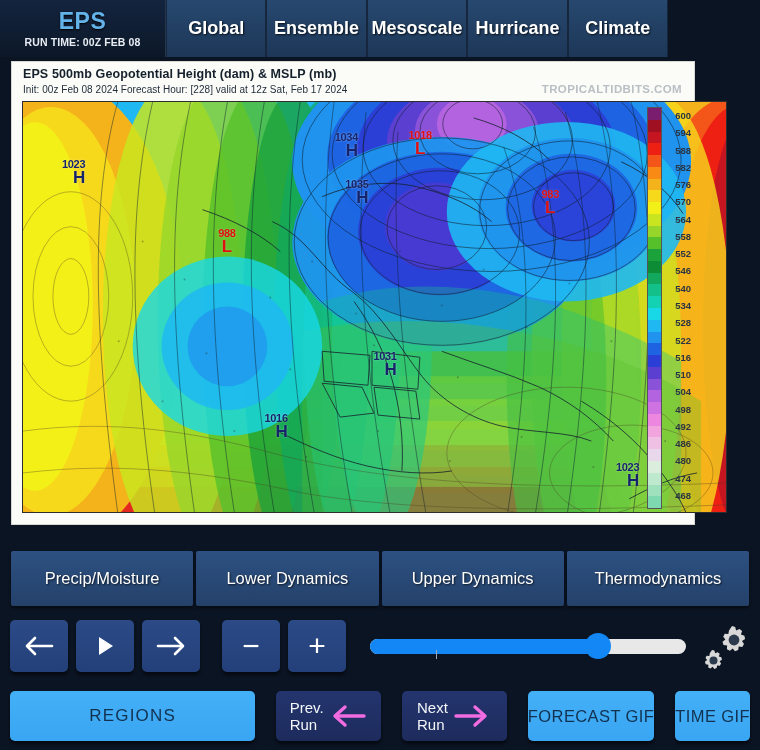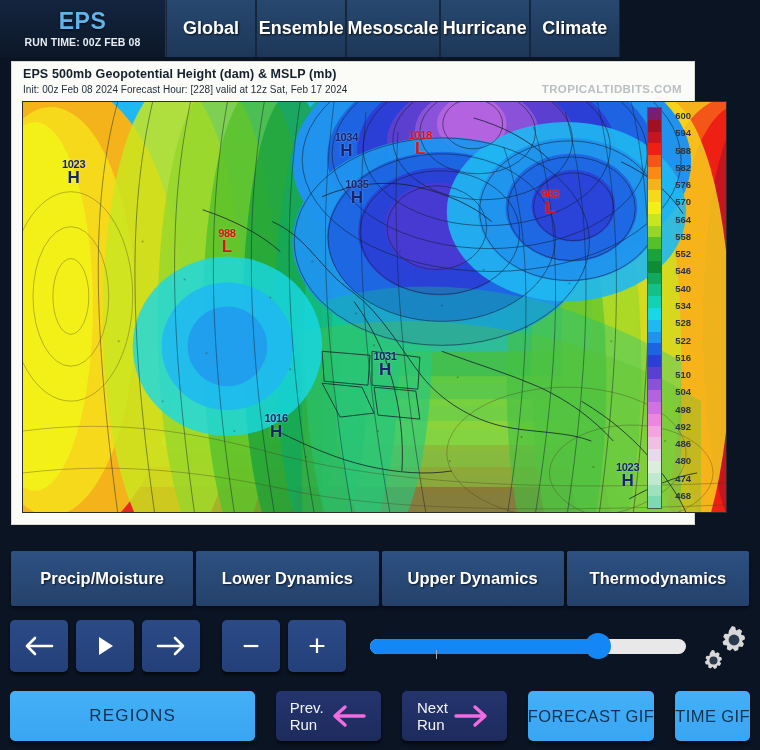--- a/index.html
+++ b/index.html
@@ -6,21 +6,21 @@
   html, body {
     width: 760px; height: 750px;
     background: #0a1220;
     font-family: "Liberation Sans", sans-serif;
     overflow: hidden;
   }
   #app { position: relative; width: 760px; height: 750px; background: #0b1423; }
 
   
   .topnav {
-    display: flex; height: 57px; width: 620px;
+    display: flex; height: 57px; width: 668px;
     background: linear-gradient(180deg,#102039 0%, #0a1526 100%);
   }
   .brand {
     width: 166px; height: 57px;
     display: flex; flex-direction: column; align-items: center; justify-content: center;
     background: linear-gradient(180deg,#14243f 0%,#0c1828 100%);
     border-right: 1px solid #2a4straight;
     border-right: 1px solid #24374f;
   }
   .brand-title {
@@ -72,21 +72,21 @@
     overflow: hidden;
     border: 1px solid #2d2d2d;
     background: #2f8fd0;
   }
   .plot-bg { position: absolute; inset: 0; }
 
   
   .pc { position: absolute; text-align: center; line-height: 1; pointer-events: none; }
   .pc .v { display: block; font-size: 11px; font-weight: bold; letter-spacing: -.3px; }
   .pc .t { display: block; font-size: 17px; font-weight: bold; margin-top: -1px; }
-  .pc.high .v, .pc.high .t { color: #16246b; text-shadow: 0 0 2px rgba(255,255,255,.45); }
+  .pc.high .v, .pc.high .t { color: #16246b; text-shadow: 0 0 2px rgba(255,255,255,.45); text-align: right; }
   .pc.low  .v, .pc.low  .t { color: #e01010; text-shadow: 0 0 2px rgba(255,255,255,.35); }
 
   
   .cbar {
     position: absolute; right: 32px; top: 45px;
     width: 15px; height: 402px;
     border: 1px solid #555;
     display: flex; flex-direction: column;
   }
   .cbar i { display: block; flex: 1 1 auto; }
@@ -104,21 +104,21 @@
   .catrow {
     position: absolute; left: 0; top: 547px;
     width: 760px; height: 62px;
     display: flex; gap: 3px; padding: 0 11px;
     align-items: center;
   }
   .catbtn {
     flex: 1; height: 55px;
     display: flex; align-items: center; justify-content: center;
     background: linear-gradient(180deg,#2d5182 0%,#24416a 100%);
-    color: #fff; font-size: 16.5px; font-weight: bold;
+    color: #fff; font-size: 16.5px; font-weight: normal;
     text-shadow: 1px 1px 2px rgba(0,0,0,.7);
     border-radius: 2px;
     box-shadow: 0 2px 3px rgba(0,0,0,.5);
     cursor: pointer;
   }
 
   
   .ctrlrow {
     position: absolute; left: 0; top: 612px;
     width: 760px; height: 68px;

